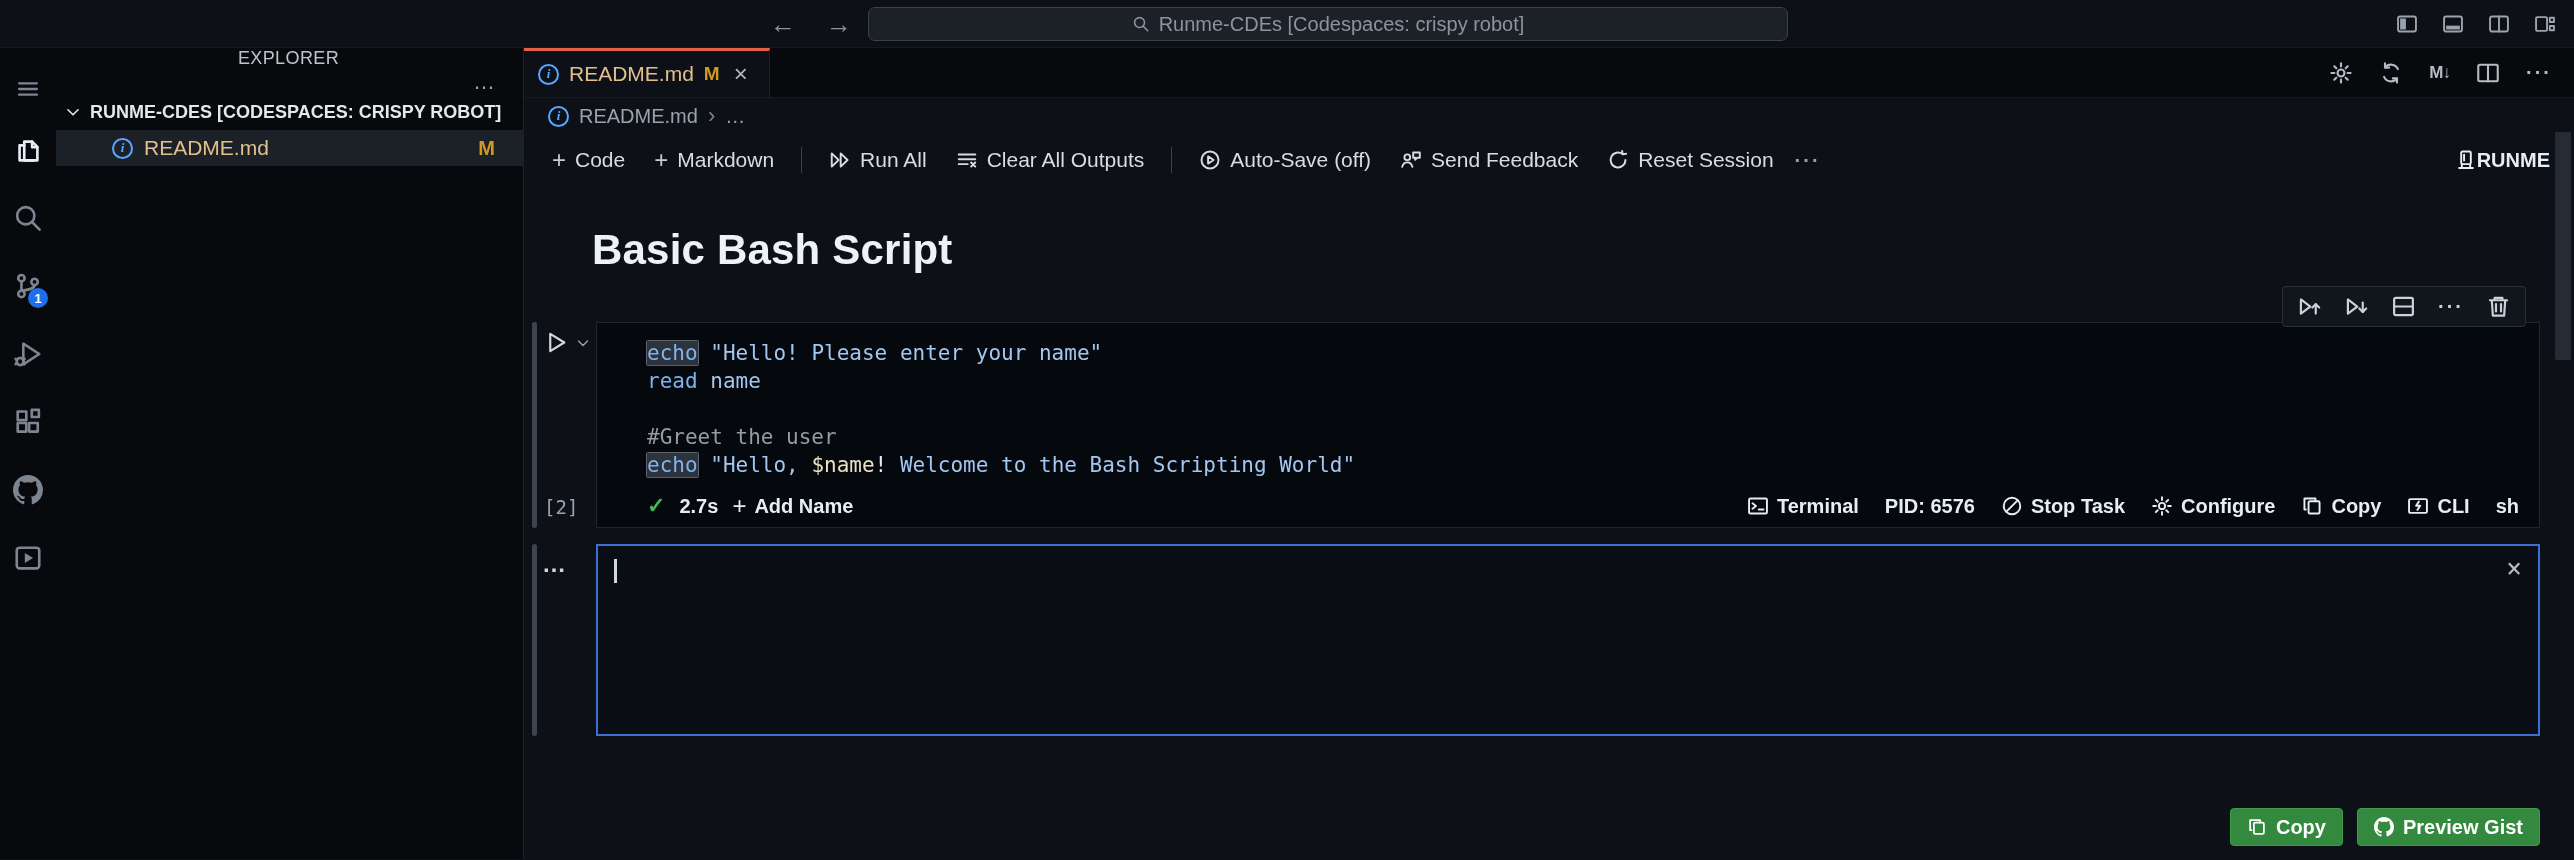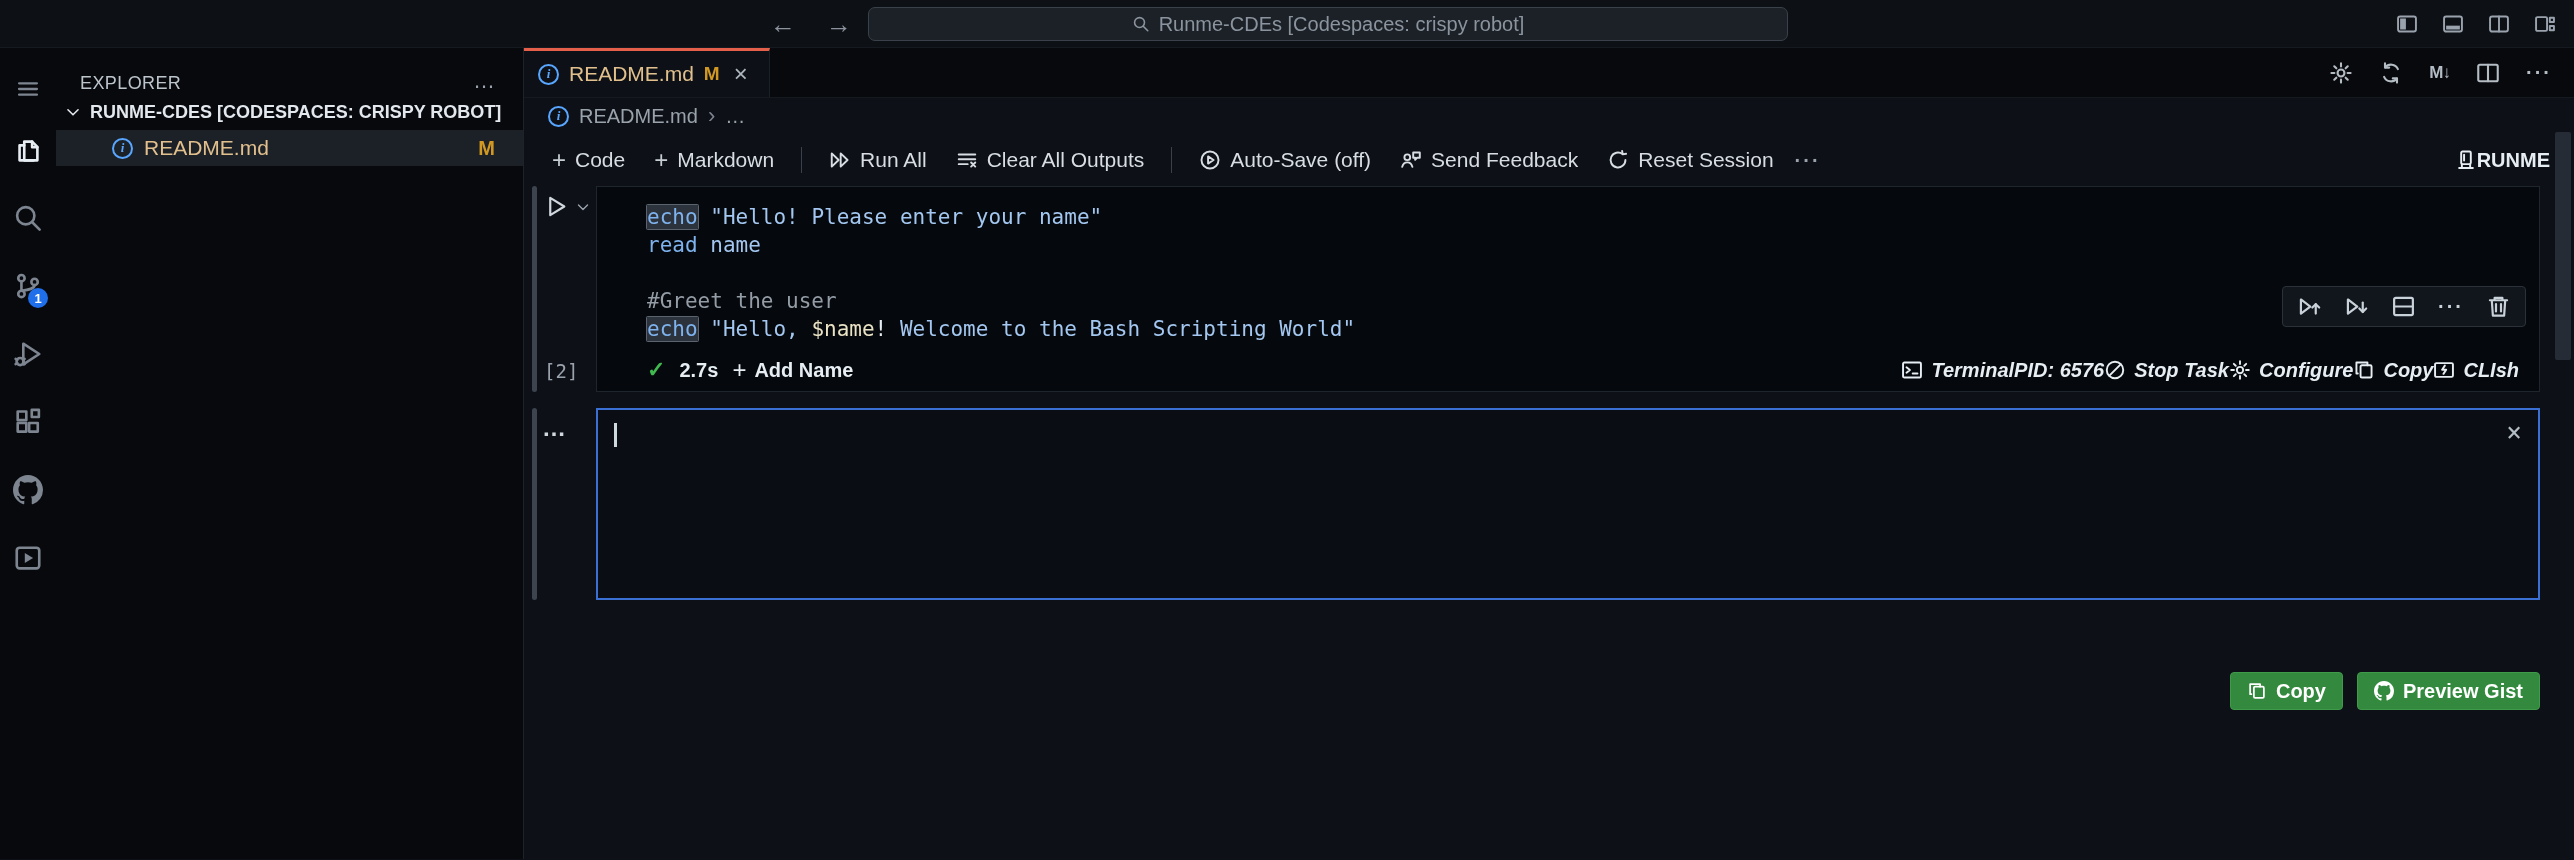--- a/index.html
+++ b/index.html
@@ -22,21 +22,21 @@
   .activitybar { width:56px; background:#08090d; display:flex; flex-direction:column; align-items:center;
                  padding-top:14px; gap:0; color:#7d8590; }
   .act-item { width:56px; height:68px; display:flex; align-items:center; justify-content:center; position:relative; }
   .act-item.first { height:54px; }
   .act-item.active { color:#e6edf3; }
   .act-badge { position:absolute; right:8px; bottom:12px; min-width:20px; height:20px; border-radius:10px;
                background:#1f6feb; color:#fff; font-size:13px; font-weight:700; display:flex; align-items:center;
                justify-content:center; padding:0 4px; }
 
   .sidebar { width:468px; background:#08090d; border-right:1px solid #1d232a; font-size:18px; }
-  .sb-header { height:46px; display:flex; align-items:flex-end; padding:0 26px 0 24px; color:#bcc4cc; letter-spacing:.4px; }
+  .sb-header { height:46px; display:flex; align-items:center; padding:0 26px 0 24px; color:#bcc4cc; letter-spacing:.4px;flex-direction:column; }
   .sb-header .more { margin-left:auto; color:#9aa3ad; font-size:22px; letter-spacing:2px; }
   .sb-section { height:36px; display:flex; align-items:center; gap:8px; padding-left:8px; font-weight:700;
                 color:#e2e8ee; font-size:18px; }
   .file-row { height:36px; background:#1c2128; display:flex; align-items:center; gap:11px; padding:0 28px 0 56px;
               color:#e2c08d; font-size:21px; }
   .file-row .badge-m { margin-left:auto; color:#d29922; font-weight:700; font-size:20px; }
   .info-icon { width:21px; height:21px; border:2px solid #58a6ff; border-radius:50%; color:#58a6ff;
                font:italic 700 13px "Liberation Serif", serif; display:flex; align-items:center; justify-content:center;
                flex:none; }
 
@@ -81,21 +81,21 @@
   .tok.hl { background:#2d333c; box-shadow:0 0 0 1px #5a636e; border-radius:1px; }
   .tok.str { color:#a3c7f0; }
   .tok.var { color:#e9e2c4; }
   .tok.comment { color:#949ca6; }
   .tok.plain { color:#e6edf3; }
 
   .status-row { height:42px; display:flex; align-items:center; gap:14px; padding:0 20px 0 50px; font-size:20px;
                 font-weight:700; color:#e6edf3; }
   .status-row .check { color:#3fb950; font-size:22px; }
   .status-row .grp { display:flex; align-items:center; gap:8px; white-space:nowrap; }
-  .status-right { margin-left:auto; display:flex; align-items:center; color:#e6edf3;font-style:italic; }
+  .status-right { margin-left:auto; display:flex; align-items:center; gap:26px; color:#e6edf3; }
 
   .output-row { display:flex; margin-left:8px; margin-top:16px; }
   .out-more { padding:6px 0 0 10px; color:#d0d7de; font-size:24px; font-weight:700; letter-spacing:2px; }
   .output-box { flex:1; margin-right:34px; height:192px; background:#0a0e14; border:2px solid #3a6fd4;
                 position:relative; padding:12px 48px 12px 16px; font-family:"DejaVu Sans Mono", monospace;
                 font-size:20px; line-height:29px; color:#e6edf3; }
   .cursor { display:inline-block; width:3px; height:24px; background:#cfd7df; vertical-align:-4px; }
   .out-close { position:absolute; top:8px; right:16px; color:#b4bcc4; font-size:26px; }
 
   .actions-row { display:flex; justify-content:flex-end; gap:14px; margin:72px 34px 0 0; }
@@ -318,20 +318,21 @@
         <svg width="22" height="22" viewBox="0 0 16 16">
             <rect x="4.5" y="1.8" width="7" height="9.2" rx="1"></rect>
             <path d="M6.6 4.2v4.2"></path>
             <path d="M5 11v2M11 11v2M3 13.8h10"></path>
           </svg>
         <span>RUNME</span>
       </div>
     </div>
 
     <div class="nb-body">
+      <h1 class="nb-title">Basic Bash Script</h1>
 
       <div class="cell-toolbar">
         <span>
             <svg width="25" height="25" viewBox="0 0 16 16">
               <path d="M2.5 3.5l6 4.5-6 4.5z"></path>
               <path d="M12 12.5V6.5"></path>
               <path d="M9.8 8.7L12 6.5l2.2 2.2"></path>
             </svg>
           </span>
         <span>

